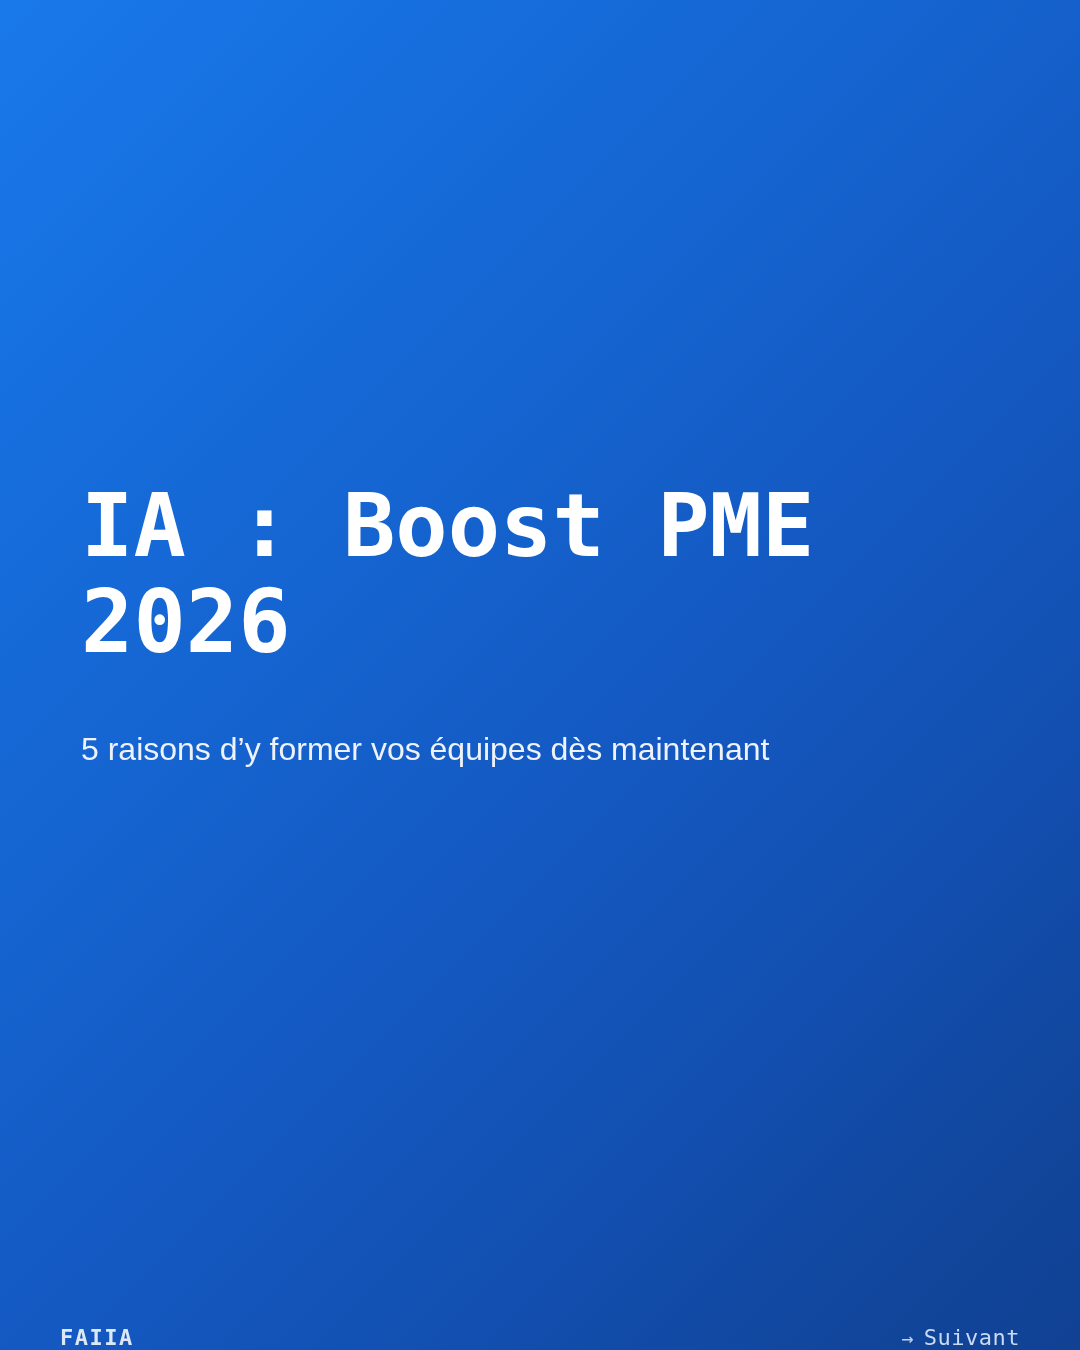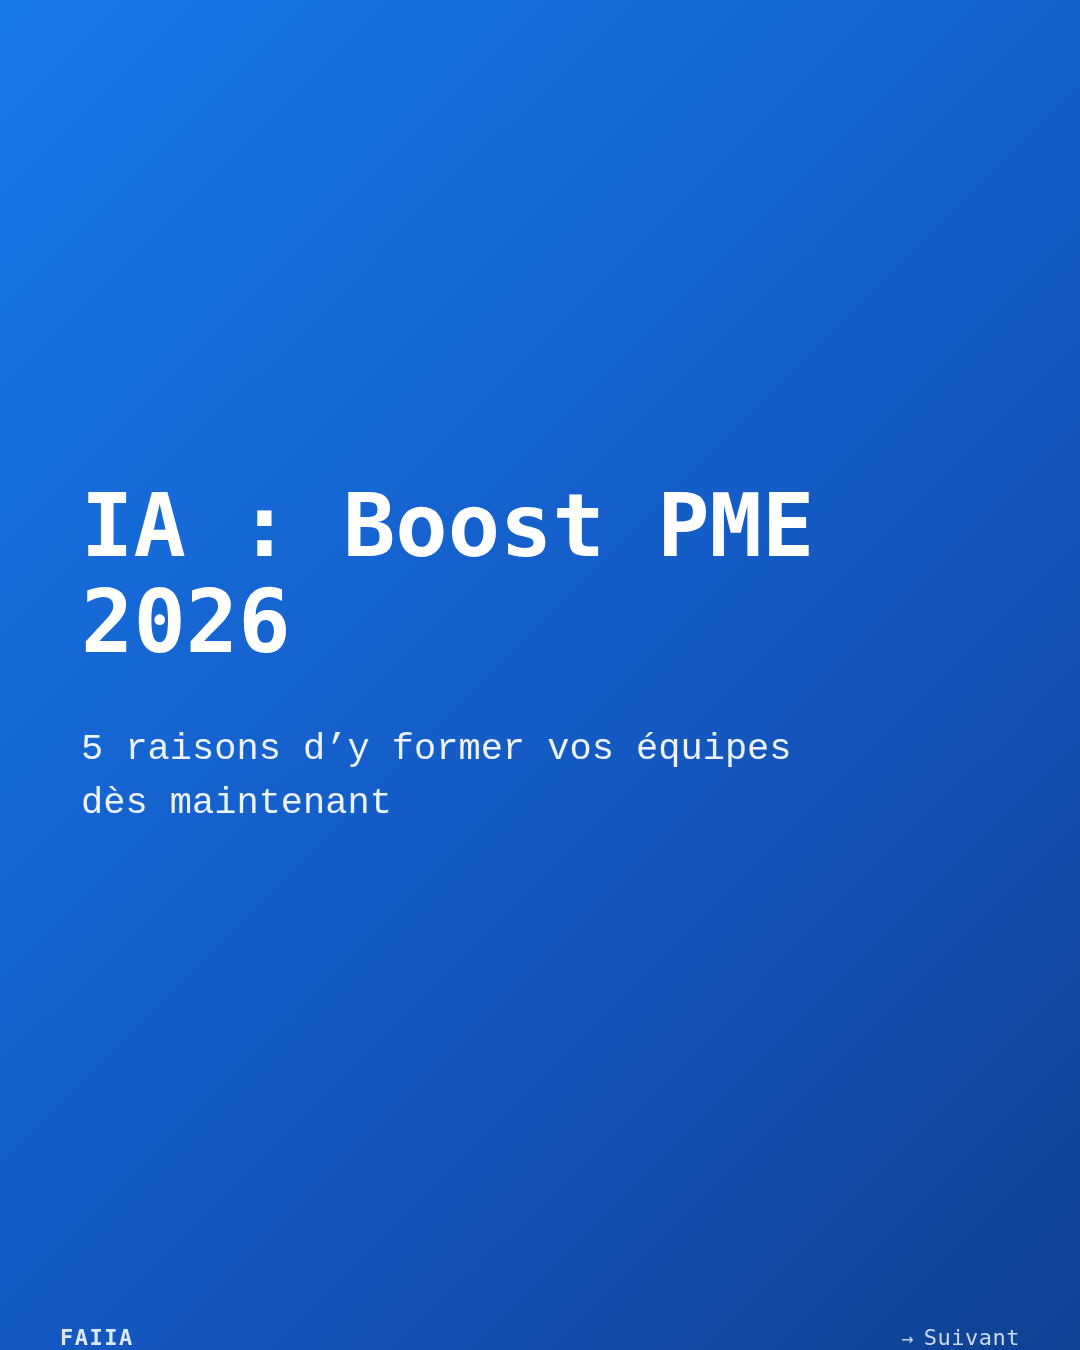--- a/index.html
+++ b/index.html
@@ -43,22 +43,22 @@
     line-height: 96px;
     letter-spacing: 0px;
     color: #ffffff;
     white-space: pre-wrap;
     word-break: break-word;
   }
 
   .subtitle {
     margin: 0;
     padding-top: 52px;
-    font-family: Liberation Mono, monospace;
-    font-size: 37px;
+    font-family: Liberation Sans, sans-serif;
+    font-size: 32px;
     font-weight: normal;
     line-height: 54px;
     color: #eef3fb;
     max-width: 790px;
     white-space: pre-wrap;
   }
 
   
   .footer {
     position: absolute;

